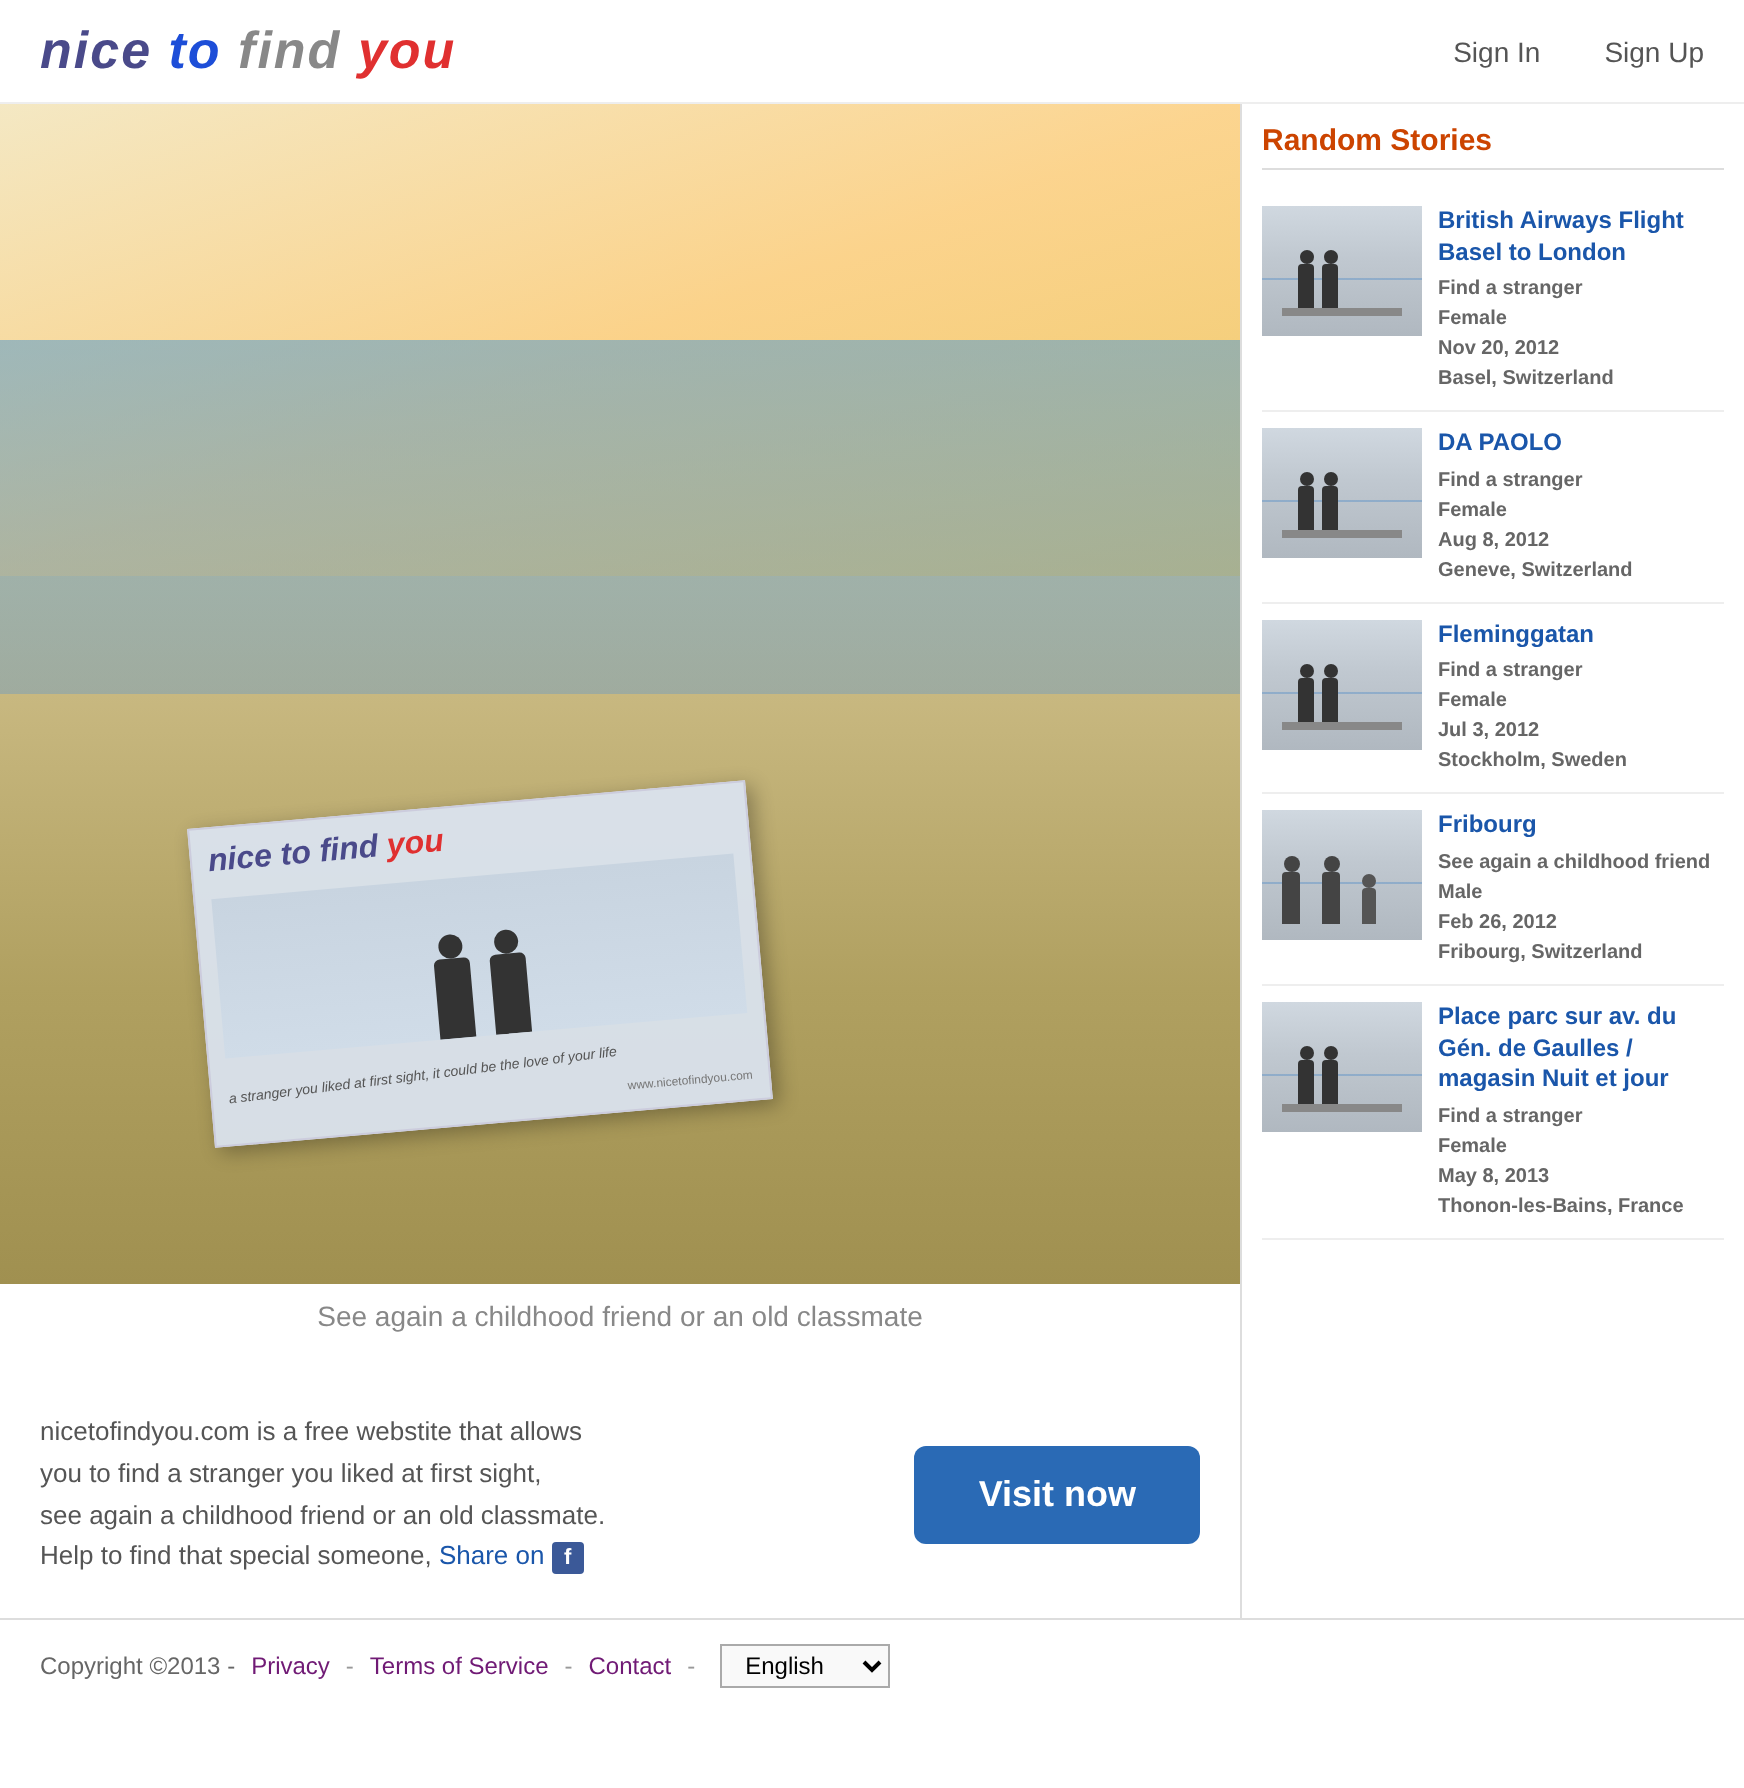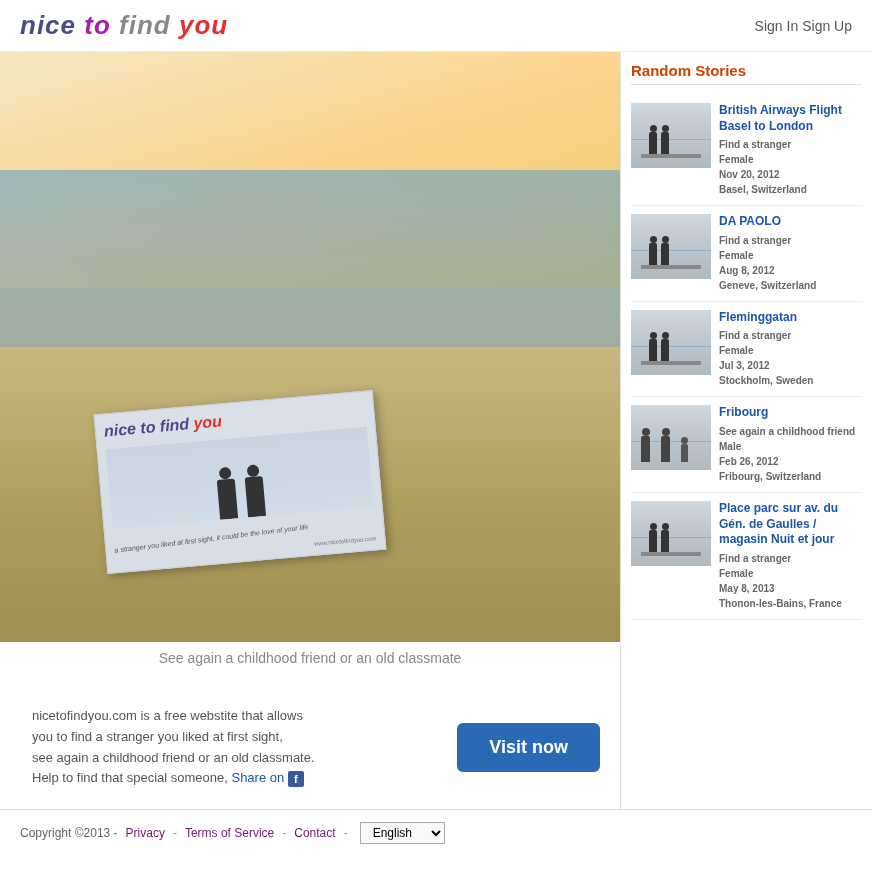--- a/index.html
+++ b/index.html
@@ -12,24 +12,24 @@
       align-items: center;
       padding: 10px 20px;
       border-bottom: 1px solid #eee;
     }
     #logo {
       font-size: 26px;
       font-weight: bold;
       letter-spacing: 1px;
     }
     #logo .nice { color: #4a4a8a; font-style: italic; }
-    #logo .to { color: #a21caf; font-style: italic; }
+    #logo .to { color: #1d4ed8; font-style: italic; }
     #logo .find { color: #888; font-style: italic; }
     #logo .you { color: #e03030; font-style: italic; }
-    #nav-links { display: flex; gap: 4px; }
+    #nav-links { display: flex; gap: 32px; }
     #nav-links a { color: #555; text-decoration: none; font-size: 14px; }
 
     
     #main-layout {
       display: flex;
       width: 100%;
     }
 
     
     #left-section {
@@ -154,21 +154,20 @@
       color: #888;
       font-size: 14px;
       margin-bottom: 20px;
     }
     #bottom-info {
       display: flex;
       align-items: center;
       justify-content: space-between;
       padding: 10px 20px 20px 20px;
       gap: 20px;
-      margin-left: 12px;
     }
     #site-description {
       flex: 1;
       font-size: 13px;
       color: #555;
       line-height: 1.6;
     }
     #site-description .share-link {
       color: #1a56aa;
       font-weight: normal;

